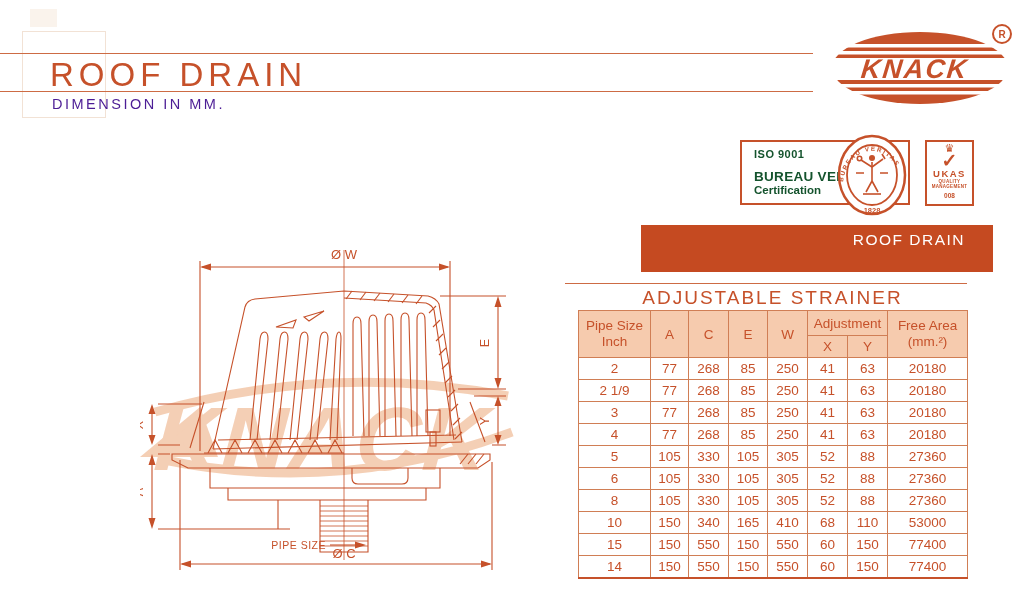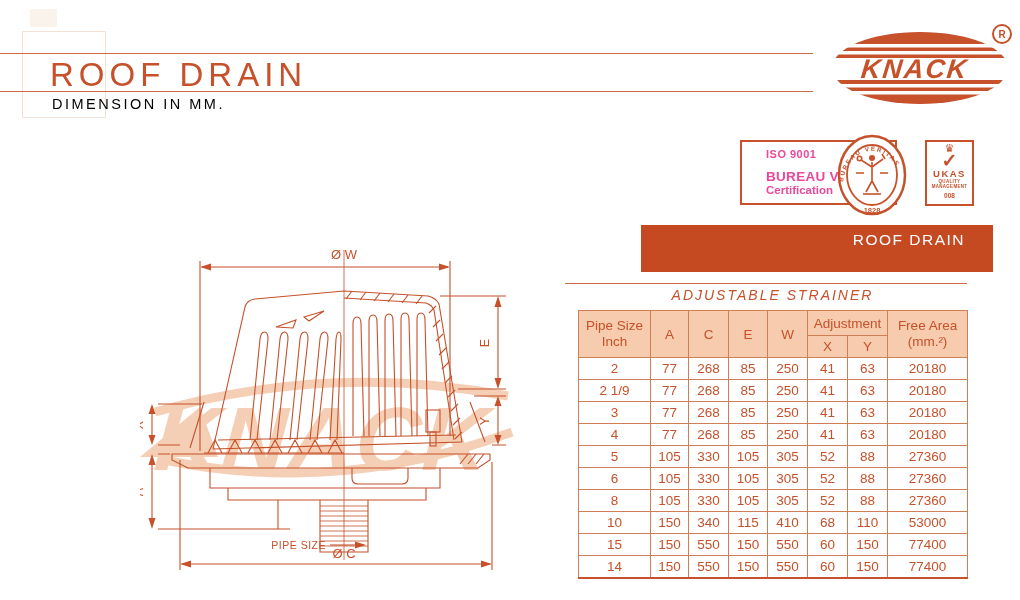--- a/index.html
+++ b/index.html
@@ -8,49 +8,49 @@
   #page { position:relative; width:1020px; height:600px; background:#fff; }
 
   .abs { position:absolute; }
 
   
   .deco-sq-small { left:30px; top:9px; width:27px; height:18px; background:#faf3ec; }
   .deco-box { left:22px; top:31px; width:84px; height:87px; border:1px solid #f2e2d5; }
   .hline-1 { left:0; top:53px; width:813px; height:1px; background:#cd6b44; }
   .hline-2 { left:0; top:91px; width:813px; height:1px; background:#cd6b44; }
   .page-title { left:50px; top:56px; font-size:33px; letter-spacing:5px; color:#c6512a; font-weight:400; }
-  .page-subtitle { left:52px; top:96px; font-size:14.5px; letter-spacing:2.5px; color:#000000; }
+  .page-subtitle { left:52px; top:96px; font-size:14.5px; letter-spacing:2.5px; color:#4c1d95; }
 
   
   .logo { left:830px; top:20px; }
 
   
-  .cert-box { left:740px; top:140px; width:157px; height:65px; border:2px solid #c6512a;
-              padding:6px 0 0 24px; color:#ec4899; }
+  .cert-box { left:740px; top:140px; width:170px; height:65px; border:2px solid #c6512a;
+              padding:6px 0 0 12px; color:#14532d; }
   .cert-iso { font-size:11px; font-weight:bold; letter-spacing:.5px; }
   .cert-org { font-size:13.5px; font-weight:bold; margin-top:9px; letter-spacing:.3px; }
   .cert-word { font-size:11.5px; font-weight:bold; }
   .seal { left:826px; top:128px; }
   .ukas-box { left:925px; top:140px; width:49px; height:66px; border:2px solid #c6512a;
               display:flex; flex-direction:column; align-items:center; color:#c6512a; }
   .ukas-crown { font-size:11px; line-height:11px; margin-top:1px; }
   .ukas-check { font-size:19px; font-weight:bold; line-height:17px; margin-top:-2px; }
   .ukas-name { font-size:9.5px; font-weight:bold; letter-spacing:1.5px; line-height:10px; }
   .ukas-sub { font-size:4.5px; font-weight:bold; line-height:5px; letter-spacing:.3px; }
   .ukas-num { font-size:6.5px; font-weight:bold; margin-top:3px; }
 
   
   .banner { left:641px; top:225px; width:352px; height:47px; background:#c54a21;
             color:#fff; text-align:right; padding:5px 28px 0 0; }
   .banner div { font-size:15.5px; letter-spacing:1.5px; line-height:19px; }
   .banner-underline { left:565px; top:283px; width:402px; height:1px; background:#cd6b44; }
 
   
   .tbl-title { left:578px; top:287px; width:389px; text-align:center;
-               font-size:14px; letter-spacing:2px; color:#c6512a;font-style:italic; }
+               font-size:19px; letter-spacing:2px; color:#c6512a; }
   table.spec { left:578px; top:310px; position:absolute; border-collapse:collapse;
                table-layout:fixed; width:389px; color:#c6512a; }
   table.spec th, table.spec td { border:1px solid #d07e55; text-align:center;
                font-size:13.5px; font-weight:400; padding:0; }
   table.spec { border:1.5px solid #c6512a; border-bottom:2.5px solid #c6512a; }
   table.spec thead th { background:#f6cbae; }
   table.spec thead tr:first-child th { height:25px; }
   table.spec thead tr:last-child th { height:22px; }
   table.spec tbody td { height:22px; background:#fff; }
   .th-2line { line-height:16px; padding-top:2px; }
@@ -231,21 +231,21 @@
           <td>105</td>
           <td>305</td>
           <td>52</td>
           <td>88</td>
           <td>27360</td>
         </tr>
         <tr>
           <td>10</td>
           <td>150</td>
           <td>340</td>
-          <td>115</td>
+          <td>165</td>
           <td>410</td>
           <td>68</td>
           <td>110</td>
           <td>53000</td>
         </tr>
         <tr>
           <td>15</td>
           <td>150</td>
           <td>550</td>
           <td>150</td>

